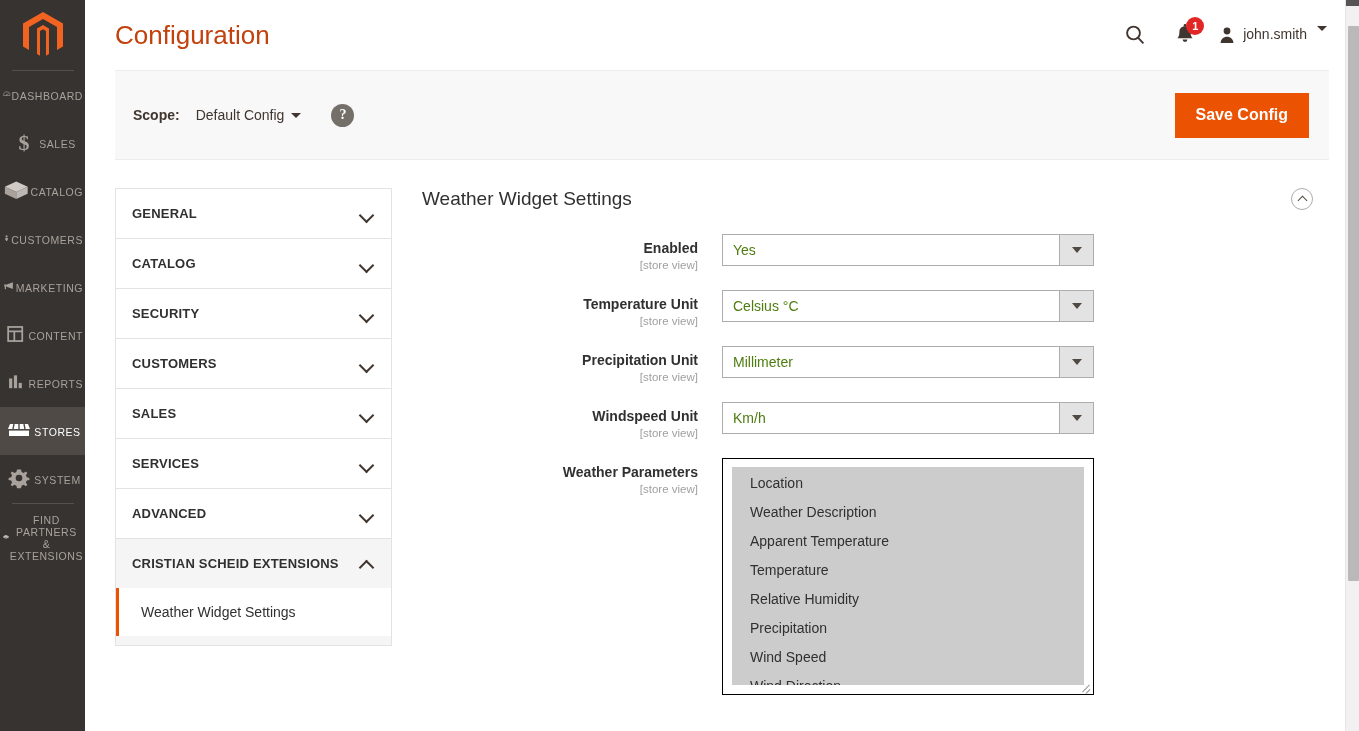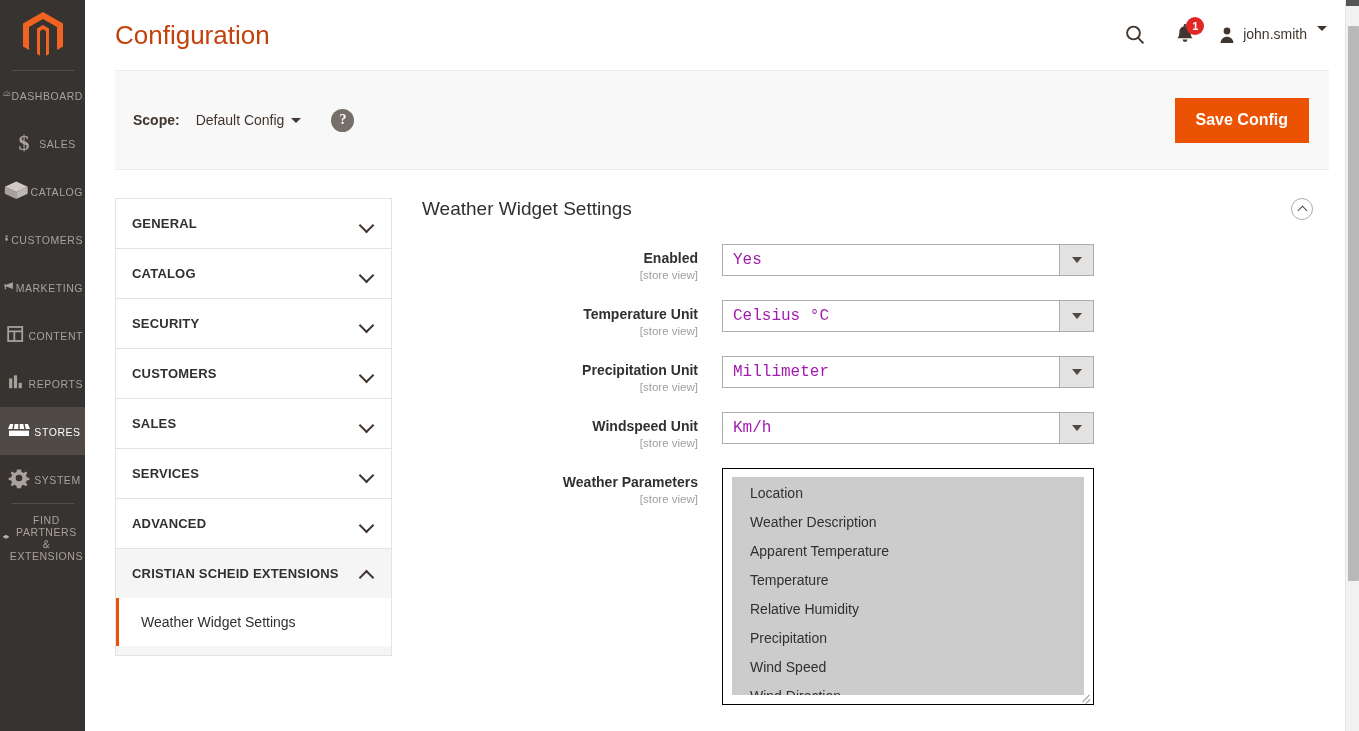--- a/index.html
+++ b/index.html
@@ -100,21 +100,21 @@
     width:0;height:0;border-left:5px solid transparent;border-right:5px solid transparent;
     border-top:5px solid #41362f; display:inline-block; margin-left:3px;
   }
 
   
   .page-actions {
     margin: 0 30px 0 30px;
     background: #f8f8f8;
     border: 1px solid #ededed;
     border-left: none; border-right: none;
-    height: 100px;
+    height: 90px;
     display: flex; align-items: center;
     padding: 0 20px 0 18px;
   }
   .scope-area { display:flex; align-items:center; flex: 1 1 auto; }
   .scope-label {
     font-size: 14px; font-weight: bold; color: #41362f;
     margin-right: 16px;
   }
   .scope-select {
     display:flex; align-items:center; gap:4px;
@@ -241,23 +241,23 @@
     width: 372px;
     height: 32px;
     border: 1px solid #adadad;
     background: #ffffff;
     display: flex; align-items: center;
     cursor: pointer;
   }
   .sel-value {
     flex: 1 1 auto;
     padding: 0 10px;
-    font-size: 16px; color: #a21caf;
+    font-size: 14px; color: #4d7c0f;
     line-height: 30px;
-    white-space: nowrap; overflow: hidden; font-family: Liberation Mono, monospace;
+    white-space: nowrap; overflow: hidden;
   }
   .sel-arrow {
     width: 34px; height: 30px;
     background: #e3e3e3;
     border-left: 1px solid #adadad;
     display:flex; align-items:center; justify-content:center;
     flex: 0 0 34px;
   }
   .sel-arrow::after {
     content:''; width:0;height:0;

